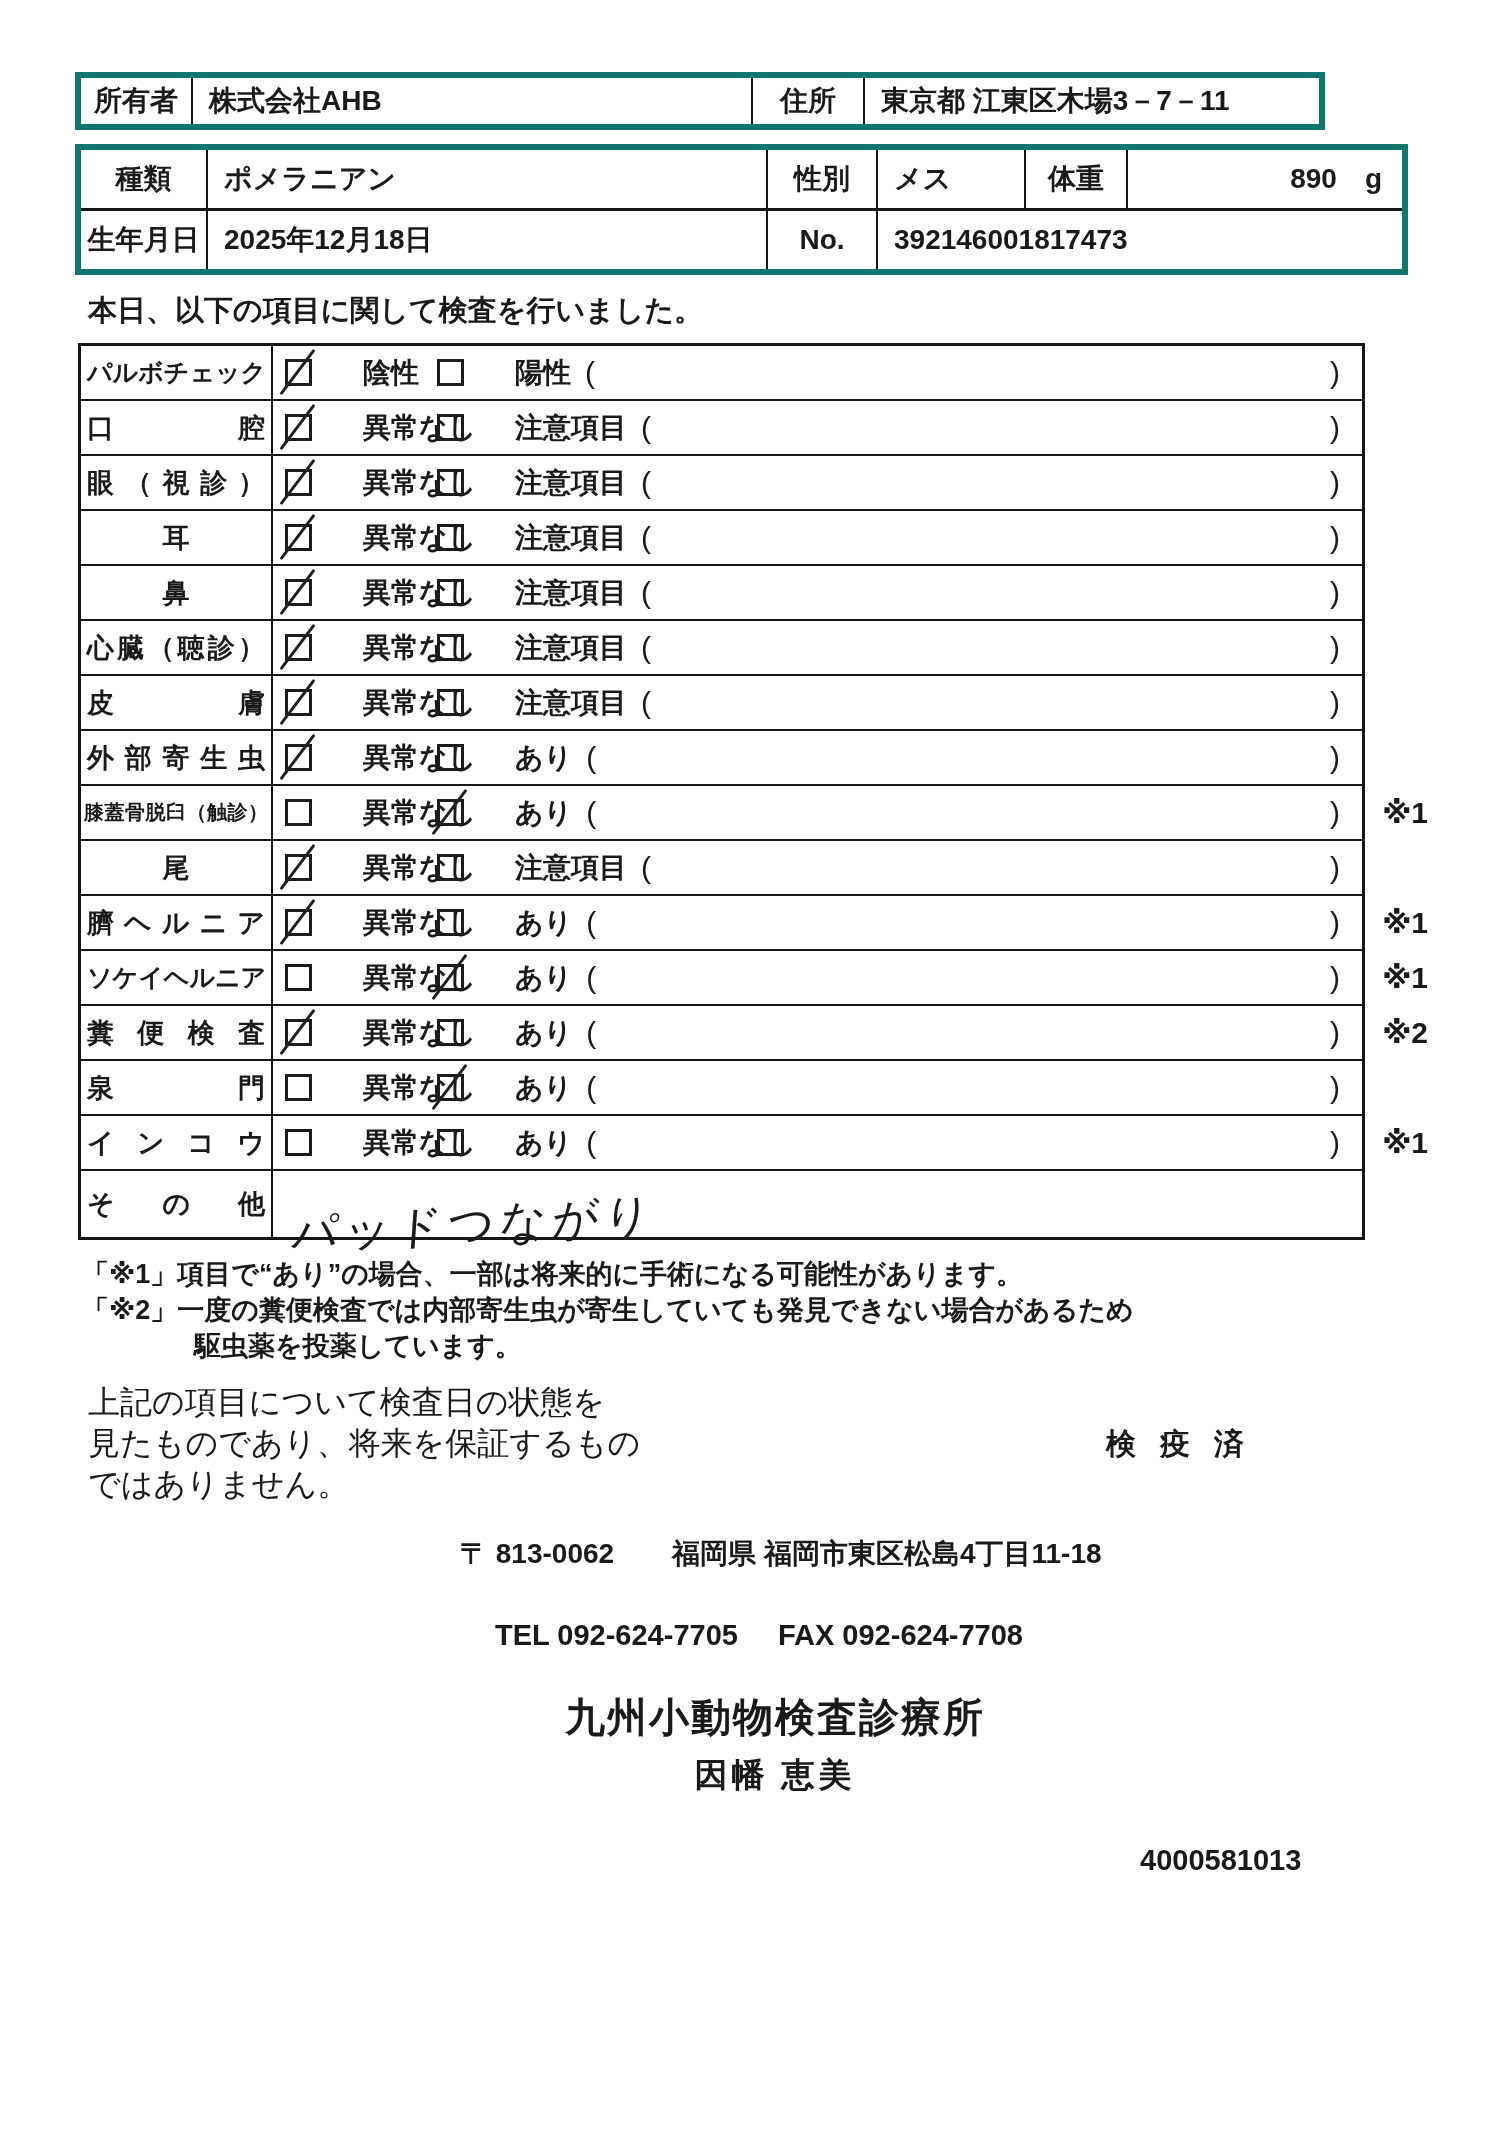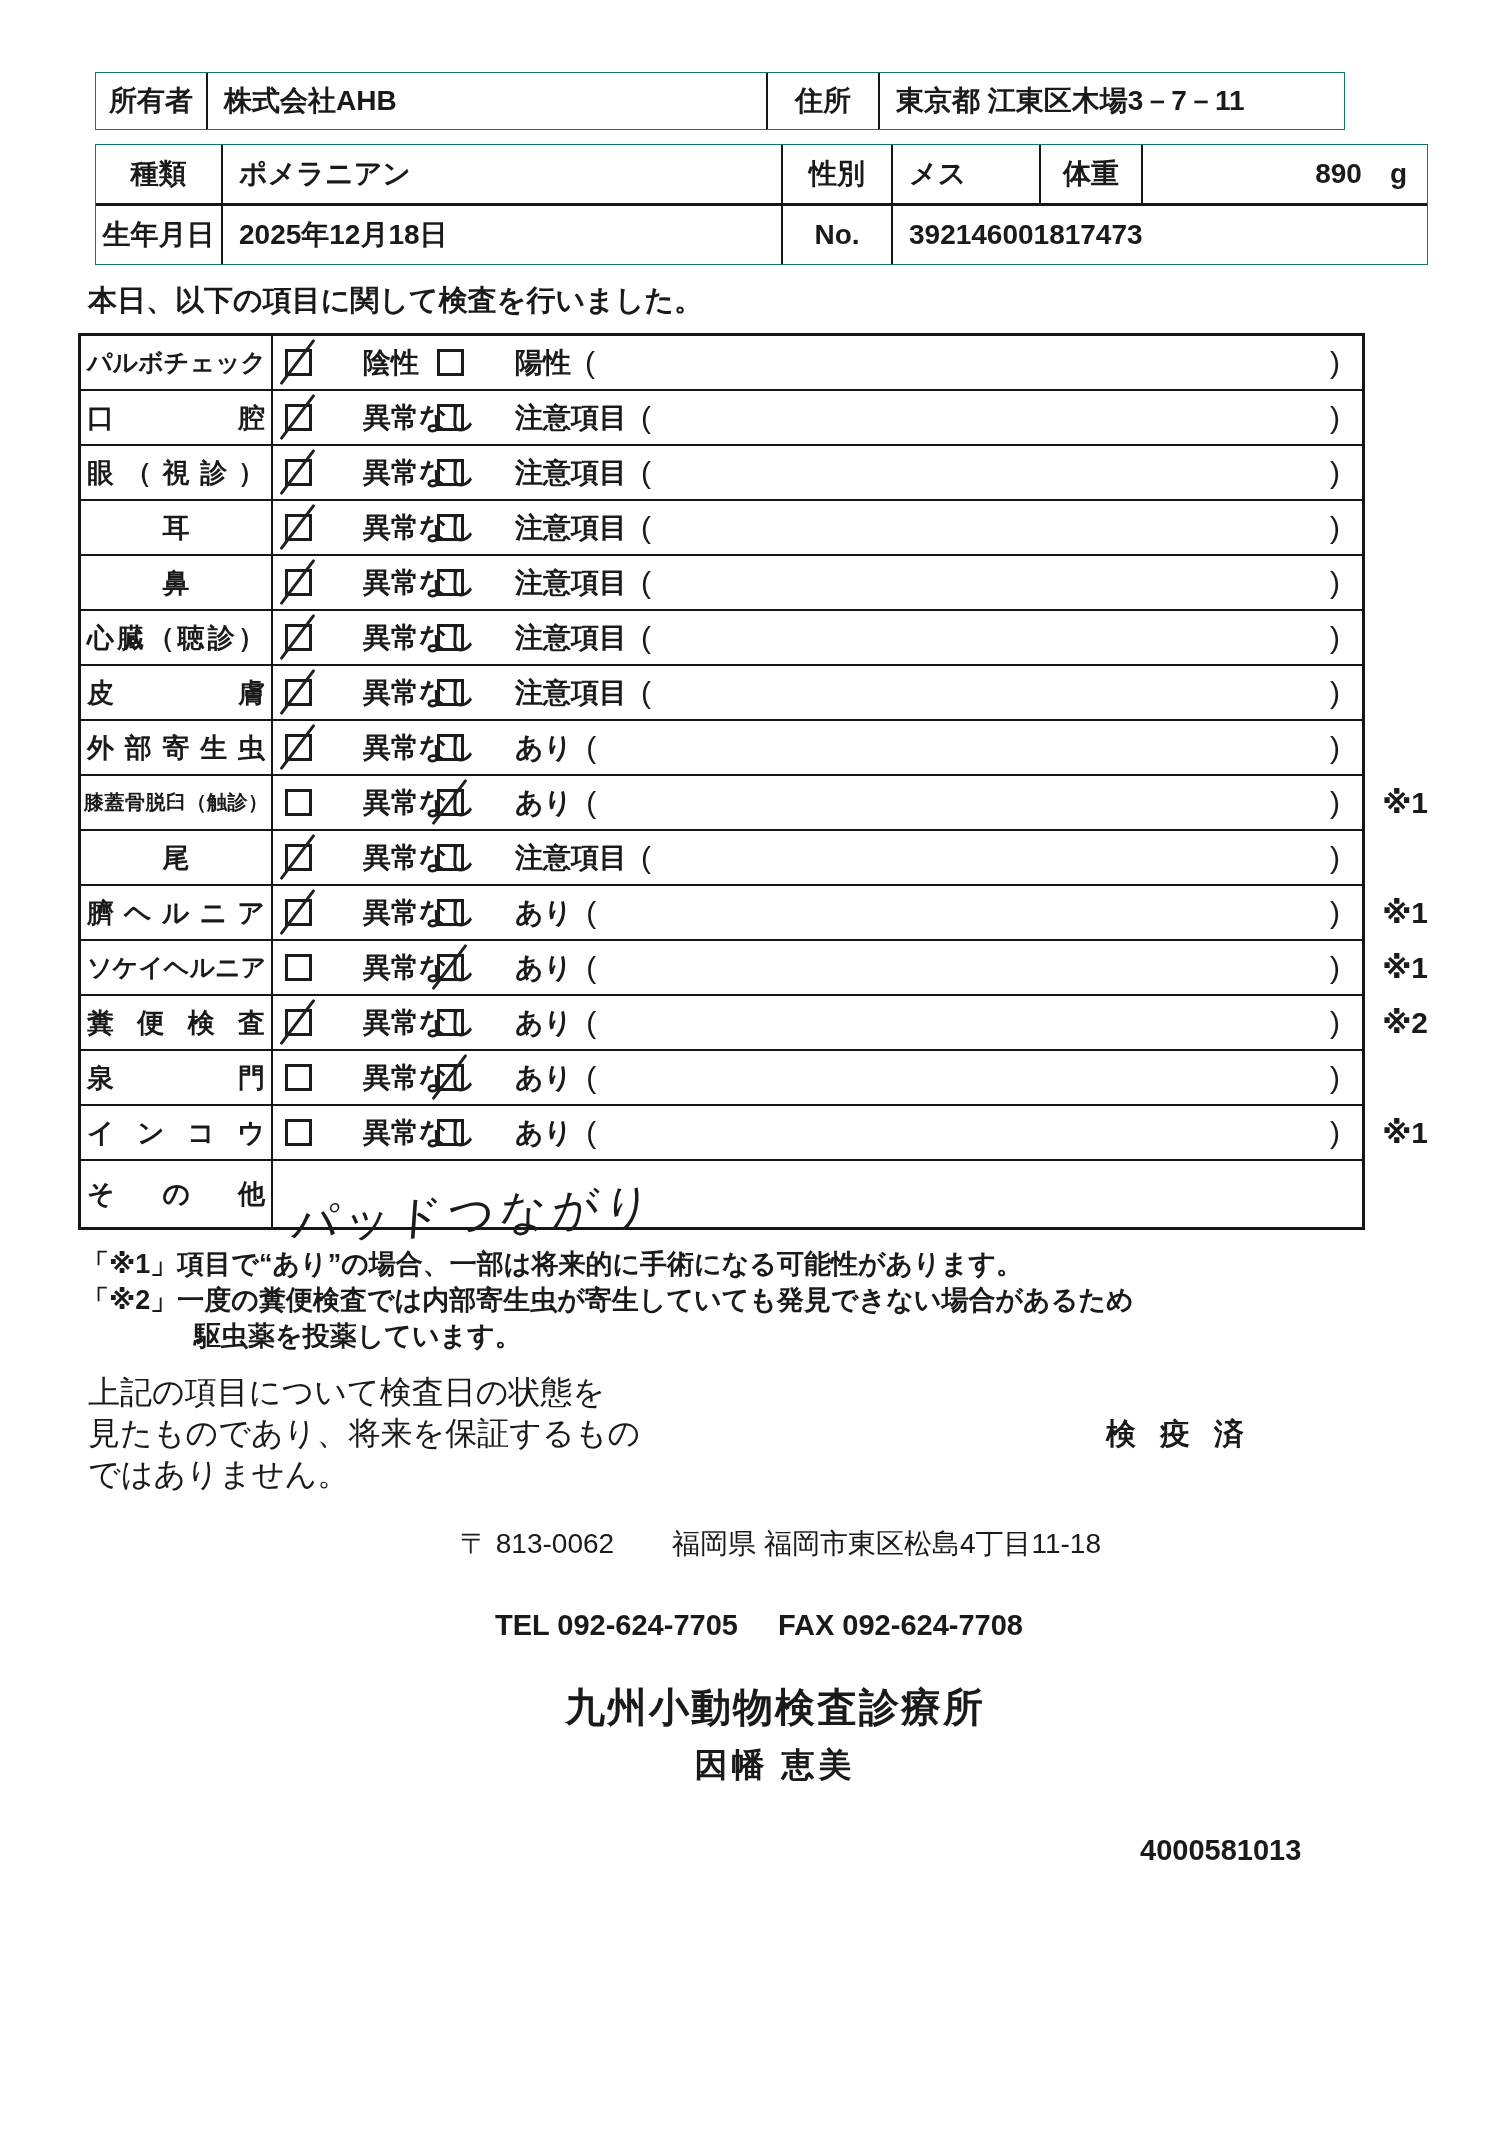--- a/index.html
+++ b/index.html
@@ -15,21 +15,21 @@
     width:100%;padding-right:110px;box-sizing:border-box;
     text-align:center;font-size:46px;font-weight:700;letter-spacing:3px;margin:0;
   }
 
   
   .date-row{width:1333px;margin:44px 0 12px 75px;display:flex;align-items:flex-end;font-size:30px;font-weight:700;}
   .date-row .lbl{margin-left:778px;}
   .date-row .val{margin-left:auto;}
 
   
-  .tbl{margin-left:95px;border:1px solid #0f766e;box-sizing:border-box;}
+  .tbl{margin-left:75px;border:6px solid #0f766e;box-sizing:border-box;}
   .tbl .cell{border-left:2.5px solid #161616;display:flex;align-items:center;font-size:28px;box-sizing:border-box;}
   .tbl .cell:first-child{border-left:none;}
   .tbl .lab{justify-content:center;font-weight:700;}
   .tbl .valcell{padding-left:16px;font-weight:700;}
   .owner-tbl{width:1250px;display:grid;grid-template-columns:110px 560px 112px 1fr;height:58px;margin-top:10px;}
   .pet-tbl{width:1333px;margin-top:14px;}
   .pet-row{display:grid;height:58px;}
   .pet-row.r1{grid-template-columns:125px 560px 110px 148px 102px 1fr;border-bottom:3px solid #161616;}
   .pet-row.r2{grid-template-columns:125px 560px 110px 1fr;}
   .weight-cell{justify-content:flex-end;padding-right:20px;gap:28px;font-weight:700;}
@@ -70,21 +70,21 @@
   
   .footnotes{margin:16px 0 0 82px;font-size:27px;font-weight:600;line-height:36px;width:1360px;}
   .fn-indent{padding-left:112px;}
 
   
   .disc-row{display:flex;margin:18px 0 0 88px;width:1330px;}
   .disclaimer{font-size:32px;font-weight:400;line-height:41px;}
   .stamp{margin-left:auto;margin-right:150px;margin-top:42px;font-size:30px;font-weight:600;letter-spacing:24px;white-space:nowrap;}
 
   
-  .addr-line{margin:30px 0 0 460px;font-size:28px;font-weight:400;display:flex;gap:58px;}
+  .addr-line{margin:30px 0 0 460px;font-size:28px;font-weight:700;display:flex;gap:58px;}
   .tel-line{margin:46px 0 0 495px;font-size:29px;font-weight:600;display:flex;gap:40px;}
   .clinic{margin:38px 0 0 495px;width:560px;text-align:center;}
   .clinic-name{font-size:40px;font-weight:700;letter-spacing:2px;}
   .examiner{font-size:33px;font-weight:600;margin-top:8px;letter-spacing:4px;}
   .docnum{margin:46px 0 0 1140px;font-size:29px;font-weight:600;}
 </style>
 </head>
 <body>
 
 <div class="page">

